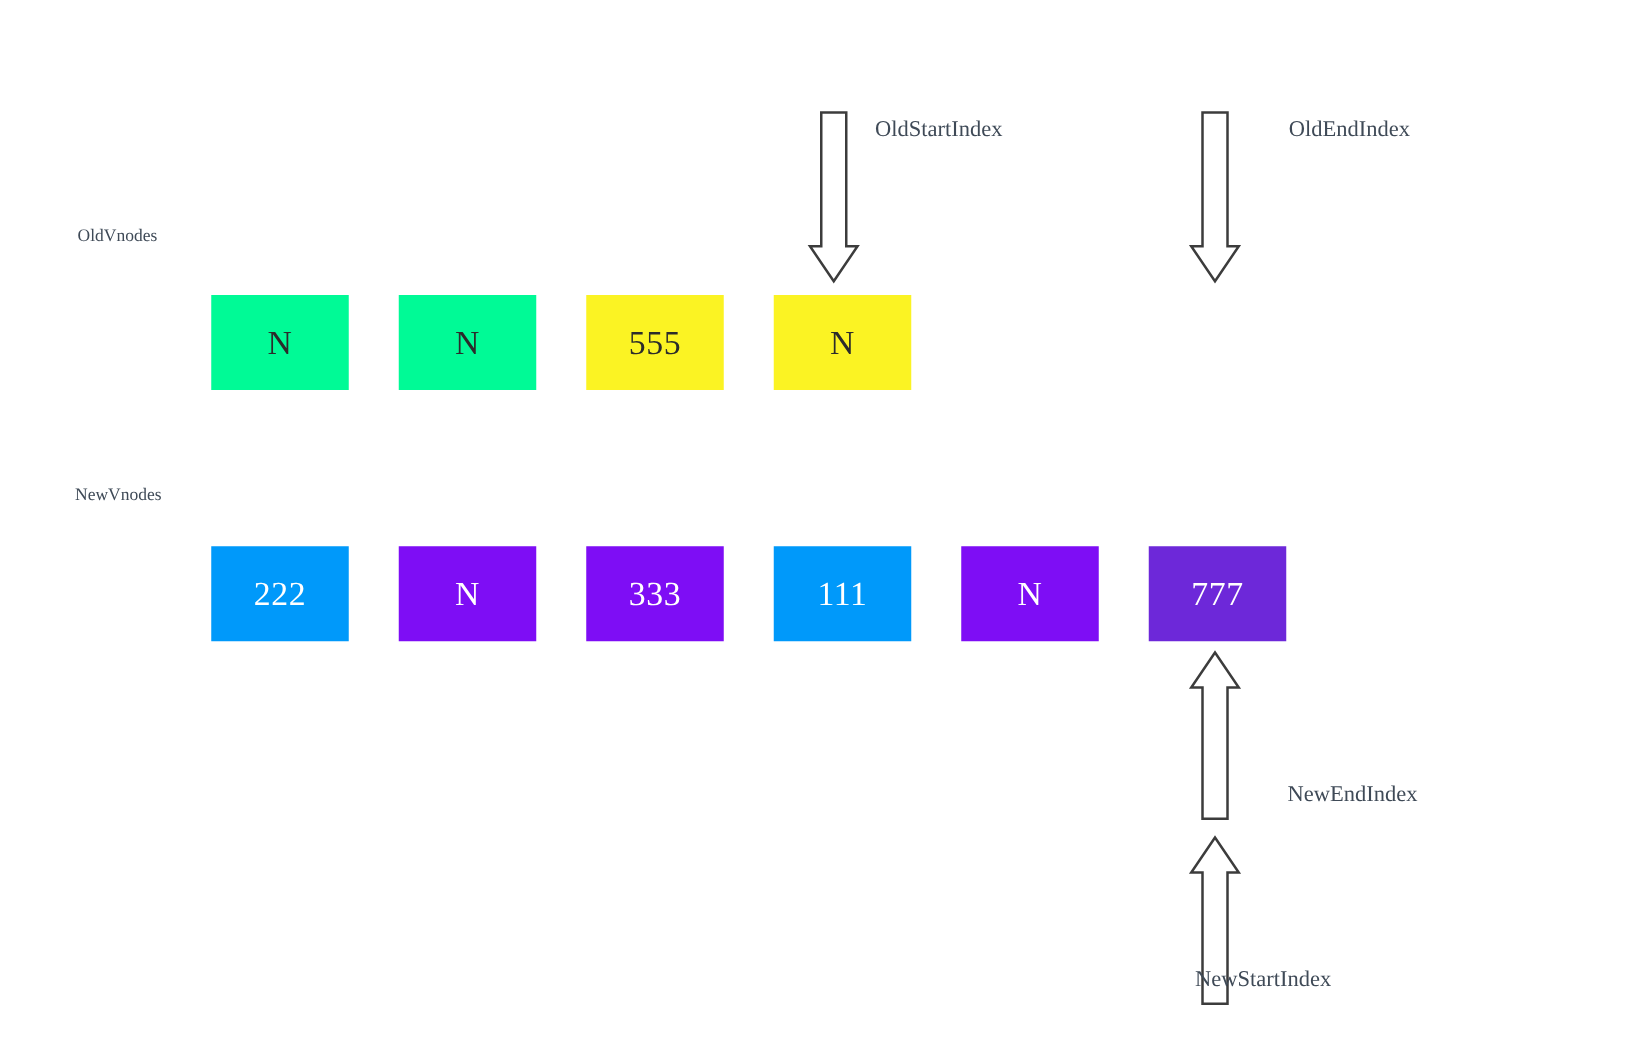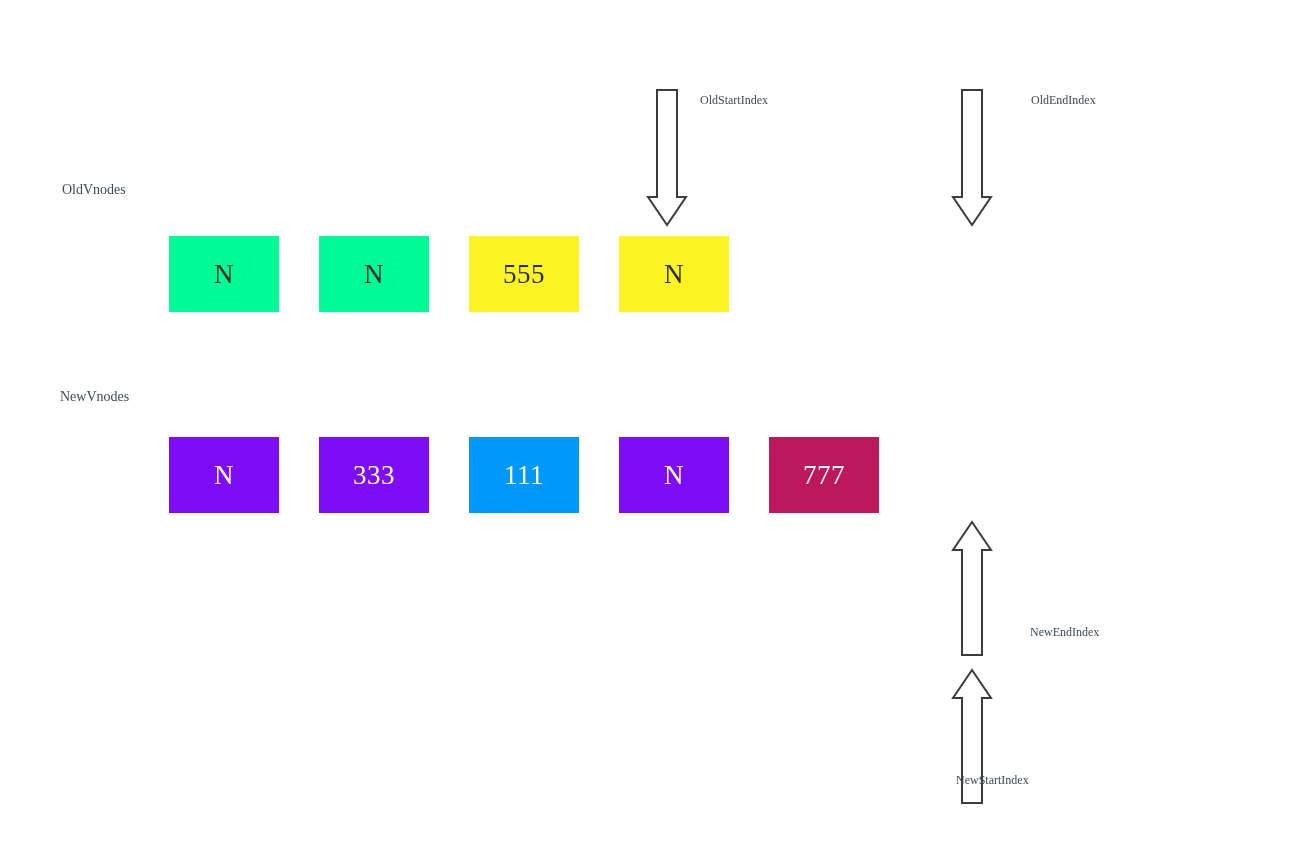--- a/index.html
+++ b/index.html
@@ -82,21 +82,21 @@
     font-size: 12px;
     color: #4a5562;
     padding-top: 4px;
     box-sizing: border-box;
   }
 
   
   .idx-label {
     position: absolute;
     font-family: "Liberation Serif", "DejaVu Serif", serif;
-    font-size: 12px;
+    font-size: 18px;
     color: #3f4a57;
     white-space: nowrap;
     line-height: 1;
   }
   .idx-label.old-start { left: 700px;  top: 94px; }
   .idx-label.old-end   { left: 1031px; top: 94px; text-align: center; }
   .idx-label.new-end   { left: 1030px; top: 626px; }
   .idx-label.new-start { left: 956px; top: 774px; }
 </style>
 </head>
@@ -109,25 +109,26 @@
   <div class="row-label new">NewVnodes</div>
 
   <div class="node-row old">
     <div class="node" style="background-color: rgb(0, 250, 150); color: rgb(43, 43, 43);">N</div>
     <div class="node" style="background-color: rgb(0, 250, 150); color: rgb(43, 43, 43);">N</div>
     <div class="node" style="background-color: rgb(251, 243, 35); color: rgb(43, 43, 43);">555</div>
     <div class="node" style="background-color: rgb(251, 243, 35); color: rgb(43, 43, 43);">N</div>
   </div>
 
   <div class="node-row new">
+    <div class="node" style="background-color: rgb(0, 153, 250); color: rgb(255, 255, 255);">222</div>
     <div class="node" style="background-color: rgb(126, 13, 245); color: rgb(255, 255, 255);">N</div>
     <div class="node" style="background-color: rgb(126, 13, 245); color: rgb(255, 255, 255);">333</div>
     <div class="node" style="background-color: rgb(0, 153, 250); color: rgb(255, 255, 255);">111</div>
     <div class="node" style="background-color: rgb(126, 13, 245); color: rgb(255, 255, 255);">N</div>
-    <div class="node" style="background-color: #be185d; color: rgb(255, 255, 255);">777</div>
+    <div class="node" style="background-color: #6d28d9; color: rgb(255, 255, 255);">777</div>
   </div>
 
   <div class="arrow" style="left:647px; top:89px;">
     <svg width="40" height="138" viewBox="0 0 40 138">
       <path d="M 10 1 L 30 1 L 30 108 L 39 108 L 20 136 L 1 108 L 10 108 Z" fill="#ffffff" stroke="#3c3c3c" stroke-width="2" stroke-linejoin="miter"></path>
     </svg>
   </div>
   <div class="idx-label old-start">OldStartIndex</div>
 
 

